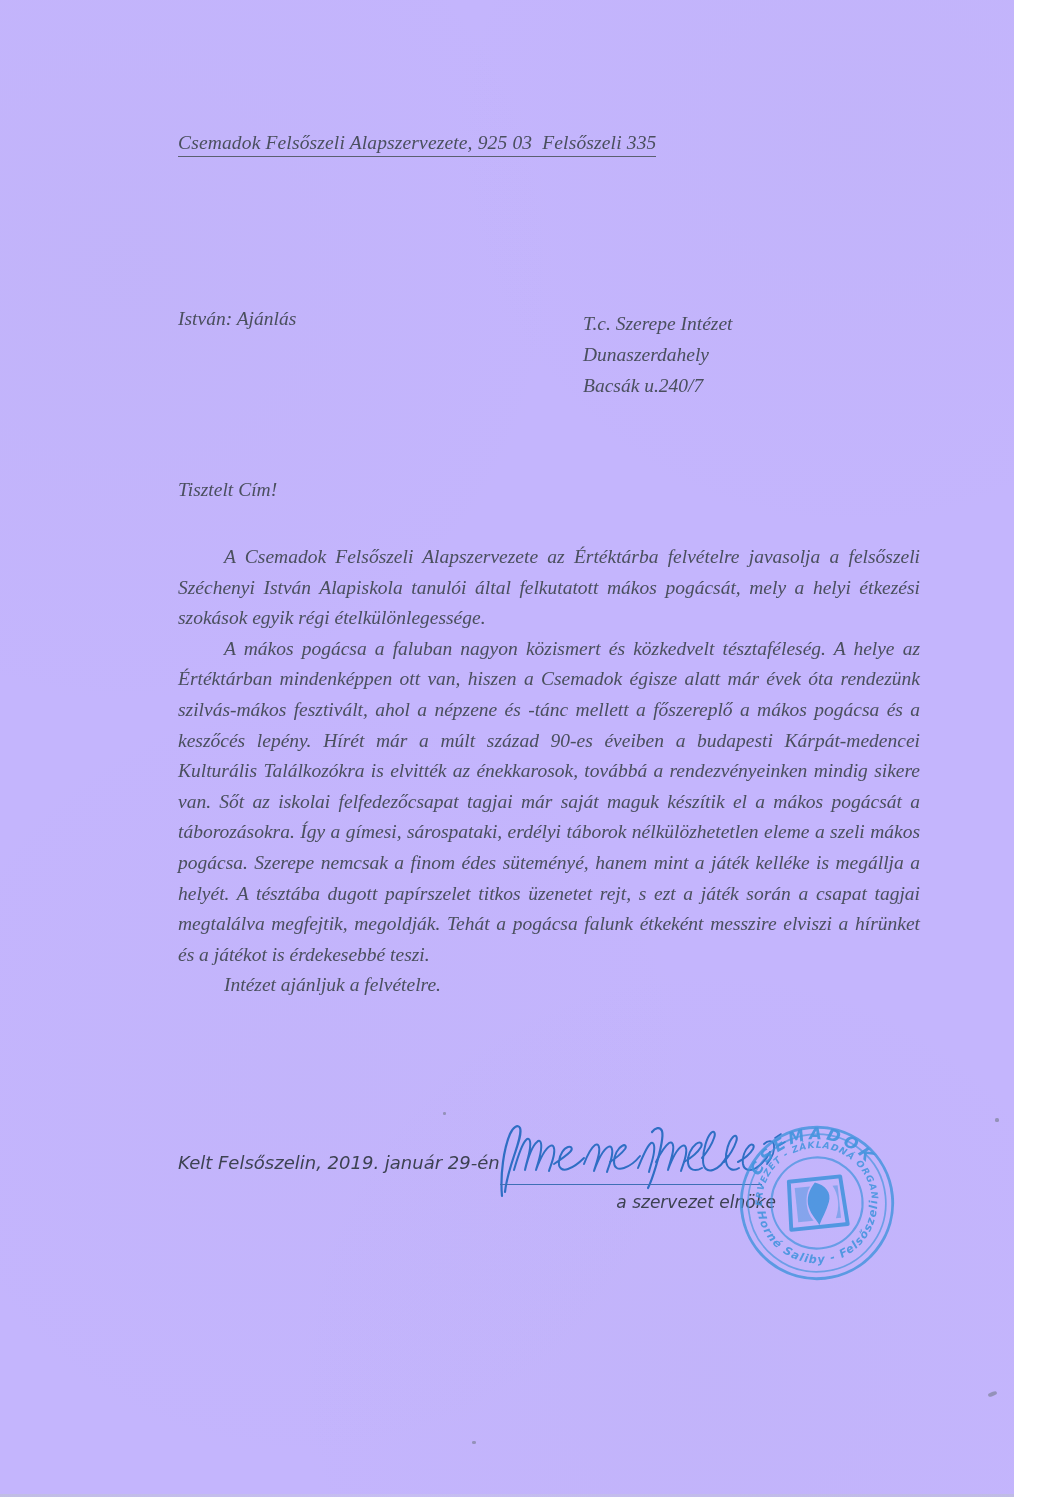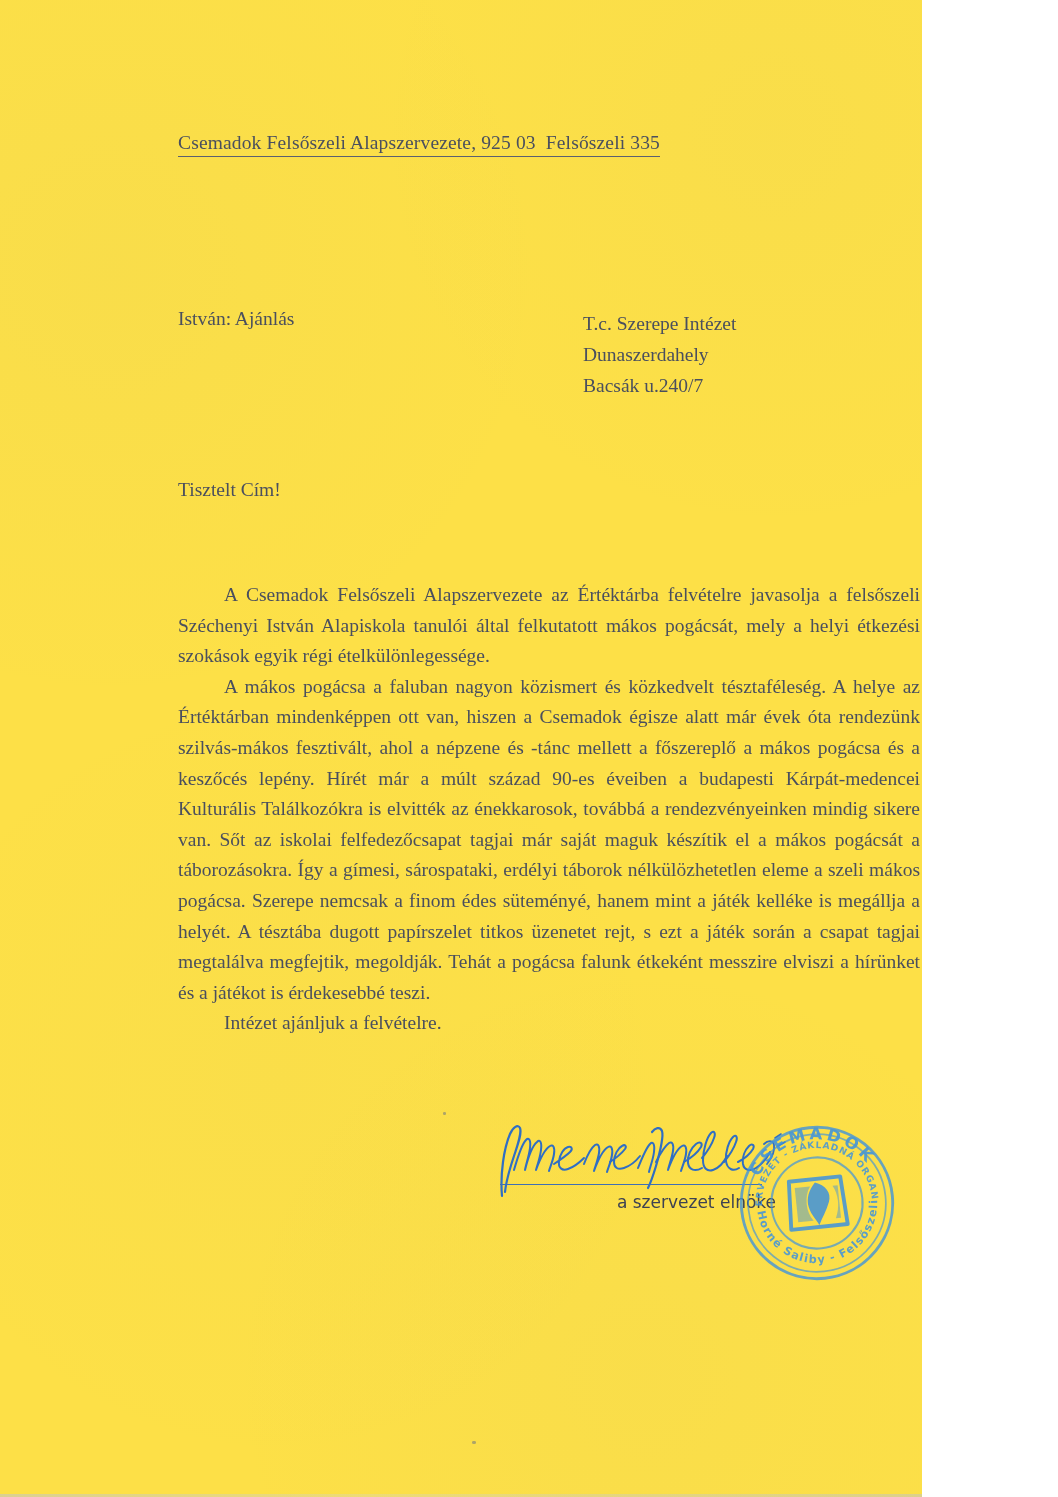--- a/index.html
+++ b/index.html
@@ -4,26 +4,27 @@
 <title>Csemadok Felsőszeli Alapszervezete — Ajánlás</title>
 <style>
   html, body {
     margin: 0;
     padding: 0;
     background: #ffffff;
   }
 
   .page {
     position: relative;
-    width: 922px;
+    width: 1014px;
     height: 1497px;
-    background: #fde047;
+    background: #c4b5fd;
     overflow: hidden;
     font-family: "Liberation Serif", "DejaVu Serif", serif;
     color: #4a4f5e;
+    font-style: italic;
     -webkit-font-smoothing: antialiased;
   }
 
   
   .scan-noise {
     position: absolute;
     inset: 0;
     pointer-events: none;
     background:
       radial-gradient(circle at 12% 18%, rgba(130,140,160,0.035) 0%, rgba(255,255,255,0) 30%),
@@ -93,21 +94,20 @@
 
   
   .body-block {
     position: absolute;
     left: 178px;
     top: 542px;
     width: 742px;
     font-size: 19.5px;
     line-height: 30.6px;
     text-align: justify;
-    margin-top: 38px;
   }
   .body-block p {
     margin: 0;
     text-indent: 46px;
   }
 
   
   .date-line {
     position: absolute;
     left: 178px;
@@ -190,20 +190,21 @@
   </div>
 
   <div class="salutation">Tisztelt Cím!</div>
 
   <div class="body-block">
     <p>A Csemadok Felsőszeli Alapszervezete az Értéktárba felvételre javasolja a felsőszeli Széchenyi István Alapiskola tanulói által felkutatott mákos pogácsát, mely a helyi étkezési szokások egyik régi ételkülönlegessége.</p>
     <p>A mákos pogácsa a faluban nagyon közismert és közkedvelt tésztaféleség. A helye az Értéktárban mindenképpen ott van, hiszen a Csemadok égisze alatt már évek óta rendezünk szilvás-mákos fesztivált, ahol a népzene és -tánc mellett a főszereplő a mákos pogácsa és a keszőcés lepény. Hírét már a múlt század 90-es éveiben a budapesti Kárpát-medencei Kulturális Találkozókra is elvitték az énekkarosok, továbbá a rendezvényeinken mindig sikere van. Sőt az iskolai felfedezőcsapat tagjai már saját maguk készítik el a mákos pogácsát a táborozásokra. Így a gímesi, sárospataki, erdélyi táborok nélkülözhetetlen eleme a szeli mákos pogácsa. Szerepe nemcsak a finom édes süteményé, hanem mint a játék kelléke is megállja a helyét. A tésztába dugott papírszelet titkos üzenetet rejt, s ezt a játék során a csapat tagjai megtalálva megfejtik, megoldják. Tehát a pogácsa falunk étkeként messzire elviszi a hírünket és a játékot is érdekesebbé teszi.</p>
     <p>Intézet ajánljuk a felvételre.</p>
   </div>
 
+  <div class="date-line">Kelt Felsőszelin, 2019. január 29-én</div>
 
   <div class="sign-area">
     <svg class="sign-ink" viewBox="0 0 300 80">
       <g fill="none" stroke="#2f6ec4" stroke-linecap="round" stroke-linejoin="round">
         <path d="M10,78 C8,56 12,30 18,16 C21,9 26,6 28,10 C30,15 26,26 22,38 C18,50 14,64 13,74" stroke-width="2.2"></path>
         <path d="M22,52 C26,38 30,26 34,22 C37,19 39,22 38,30 C37,38 34,46 33,52
                  C36,40 40,28 45,24 C48,21 50,24 49,32 C48,40 45,48 44,52
                  C48,41 53,31 58,28 C61,26 63,29 62,36 C61,43 58,49 57,53" stroke-width="2"></path>
         <path d="M62,46 C68,42 74,38 78,34 C81,31 80,28 76,29 C72,30 68,36 67,43
                  C66,50 70,53 76,51 C82,49 88,44 92,40" stroke-width="2"></path>

